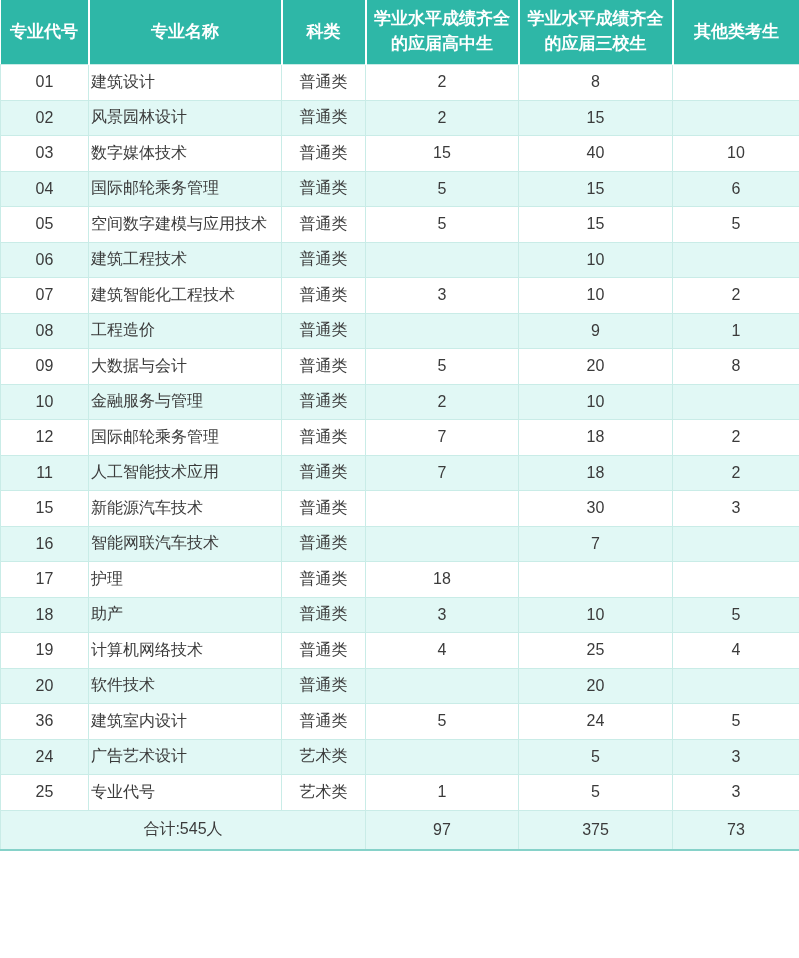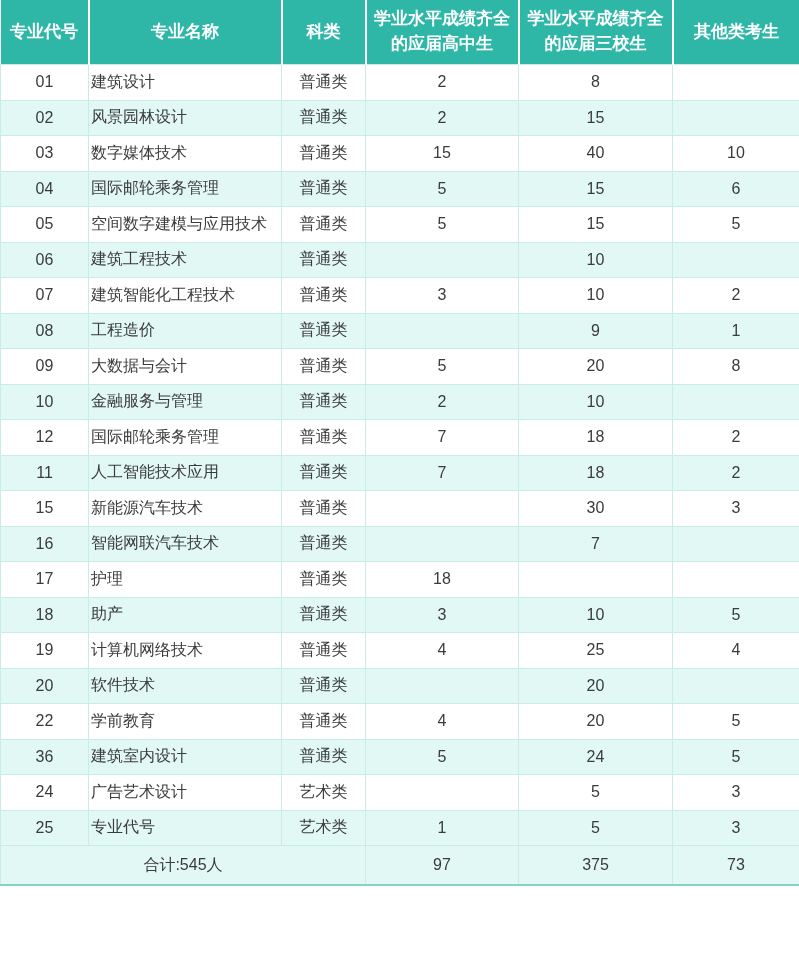--- a/index.html
+++ b/index.html
@@ -223,28 +223,20 @@
   </tr>
       <tr>
     <td class="c-code">20</td>
     <td class="c-name">软件技术</td>
     <td class="c-cat">普通类</td>
     <td class="c-num"></td>
     <td class="c-num">20</td>
     <td class="c-num"></td>
   </tr>
       <tr>
-    <td class="c-code">22</td>
-    <td class="c-name">学前教育</td>
-    <td class="c-cat">普通类</td>
-    <td class="c-num">4</td>
-    <td class="c-num">20</td>
-    <td class="c-num">5</td>
-  </tr>
-      <tr>
     <td class="c-code">36</td>
     <td class="c-name">建筑室内设计</td>
     <td class="c-cat">普通类</td>
     <td class="c-num">5</td>
     <td class="c-num">24</td>
     <td class="c-num">5</td>
   </tr>
       <tr>
     <td class="c-code">24</td>
     <td class="c-name">广告艺术设计</td>

